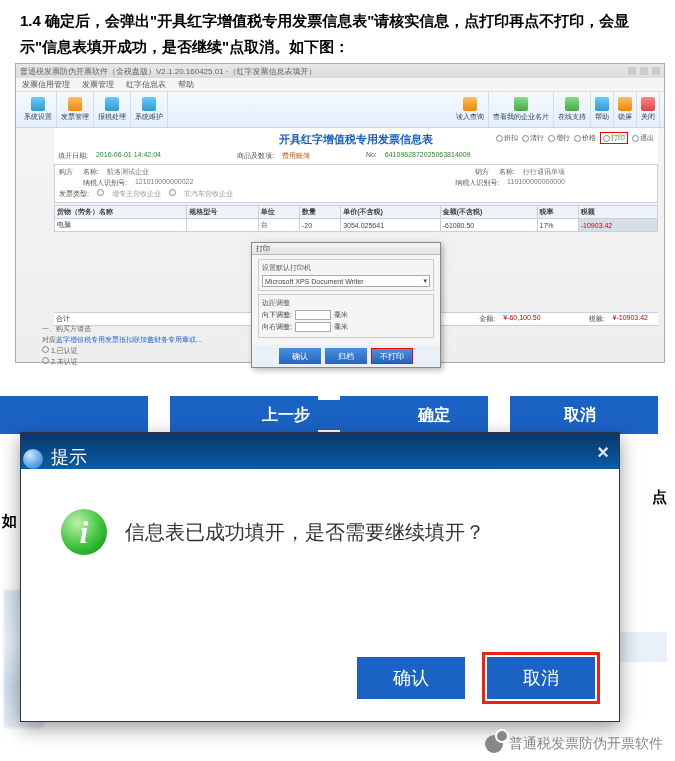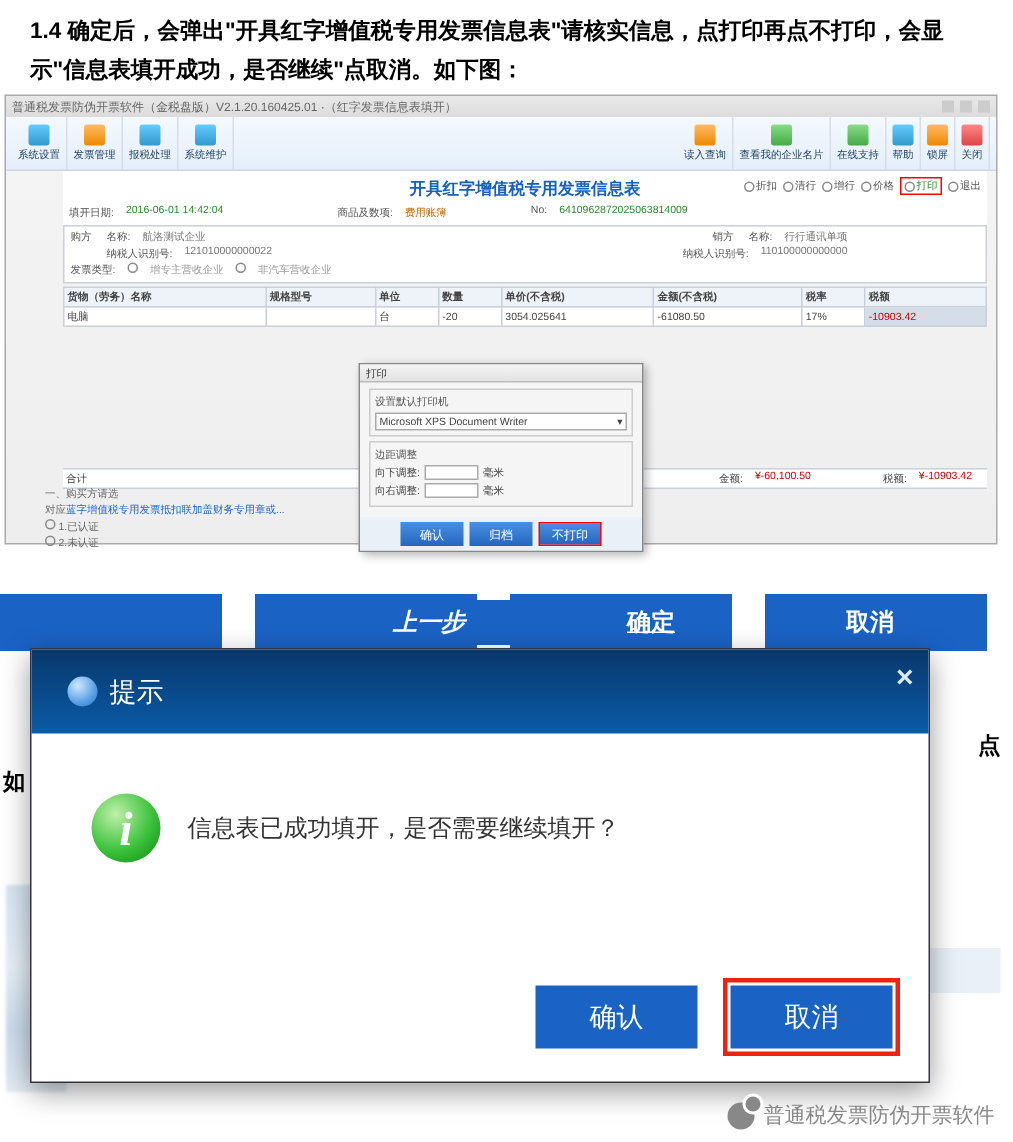--- a/index.html
+++ b/index.html
@@ -13,21 +13,21 @@
       position: relative;
     }
     .instruction {
       padding: 8px 20px 4px 20px;
       font-size: 15px;
       font-weight: bold;
       line-height: 1.7;
       color: #000;
     }
     .app-window {
-      margin: 0 10px 0 3px;
+      margin: 0 10px 0 15px;
       border: 1px solid #aaa;
       height: 300px;
       background: linear-gradient(#f5f5f5, #eee);
       position: relative;
       font-size: 9px;
     }
     .app-title-bar {
       height: 14px;
       background: linear-gradient(#e8e8e8, #dcdcdc);
       display: flex;
@@ -175,38 +175,38 @@
       height: 30px;
       width: 108px;
       background: #1a62c4;
       display: flex;
       align-items: center;
       justify-content: center;
       color: #fff;
       font-size: 16px;
       font-weight: bold;
     }
-    .sb1 { left: 232px; font-style: italic; } .sb2 { left: 380px; text-decoration: underline; } .sb3 { left: 526px; }
+    .sb1 { left: 232px; } .sb2 { left: 380px; text-decoration: underline; } .sb3 { left: 526px; }
     .confirm-dialog {
       position: absolute;
       left: 20px;
       top: 432px;
       width: 600px;
       height: 290px;
       background: #fff;
       border: 1px solid #334;
       box-shadow: 0 6px 18px rgba(0,0,0,0.4);
     }
     .cd-title {
-      height: 56px;
+      height: 36px;
       background: linear-gradient(#09376a, #0a5ca8);
       color: #fff;
       display: flex;
-      align-items: center;
-      padding: 0 24px;
+      align-items: flex-end;
+      padding: 0 2px;
       font-size: 18px;
       gap: 8px;
       position: relative;
     }
     .cd-ico {
       width: 20px; height: 20px;
       background: radial-gradient(circle at 35% 30%, #cfe8ff 0%, #5aa0e6 60%, #2f77c2 100%);
       border-radius: 50%;
     }
     .cd-close {
@@ -231,21 +231,21 @@
       color: #fff;
       font-size: 32px;
       font-family: Georgia, serif;
       font-style: italic;
       font-weight: bold;
       display: flex;
       align-items: center;
       justify-content: center;
     }
     .cd-msg {
-      font-size: 16px;
+      font-size: 20px;
       color: #333;
     }
     .cd-btns {
       position: absolute;
       right: 24px;
       bottom: 22px;
       display: flex;
       gap: 22px;
     }
     .cd-btn {
@@ -329,20 +329,26 @@
 <div class="instruction">1.4 确定后，会弹出"开具红字增值税专用发票信息表"请核实信息，点打印再点不打印，会显示"信息表填开成功，是否继续"点取消。如下图：</div>
 
 <div class="app-window">
   <div class="app-title-bar">
     <span>普通税发票防伪开票软件（金税盘版）V2.1.20.160425.01 ·（红字发票信息表填开）</span>
     <div class="wnd-ctrls">
       <div class="wnd-ctrl"></div>
       <div class="wnd-ctrl"></div>
       <div class="wnd-ctrl"></div>
     </div>
+  </div>
+  <div class="app-menu">
+    <span>发票信用管理</span>
+    <span>发票管理</span>
+    <span>红字信息表</span>
+    <span>帮助</span>
   </div>
   <div class="app-toolbar">
     <div class="tb-btn">
         <div class="tb-ico i-blue"></div>
         <span>系统设置</span>
       </div>
     <div class="tb-btn">
         <div class="tb-ico i-orange"></div>
         <span>发票管理</span>
       </div>

